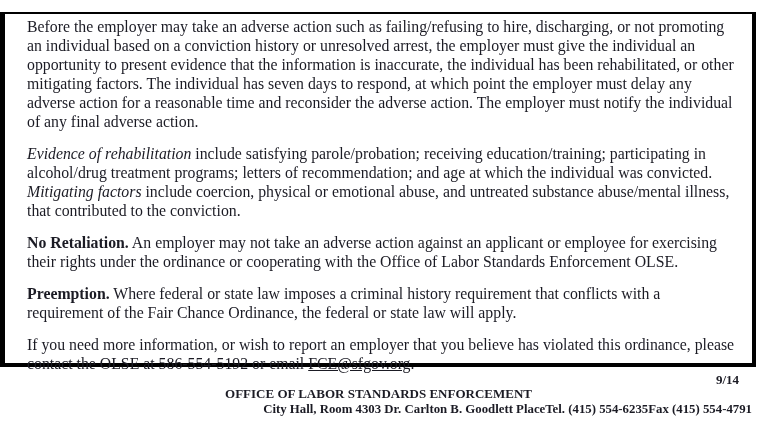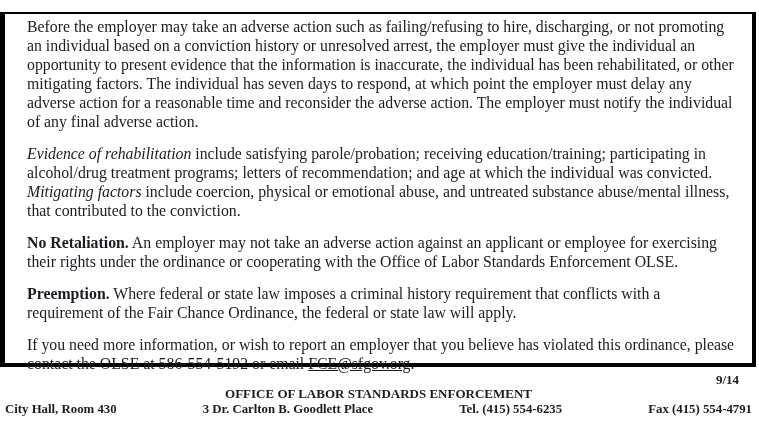--- a/index.html
+++ b/index.html
@@ -55,22 +55,21 @@
     font-family: Liberation Serif, serif;
   }
   .footer-org {
     text-align: center;
     font-weight: bold;
     font-size: 13px;
     line-height: 15px;
   }
   .footer-address {
     display: flex;
-    justify-content: space-between;
-    gap: 13px;
+    justify-content: flex-end;
     font-weight: bold;
     font-size: 12.8px;
     line-height: 15px;
     white-space: nowrap;
     padding: 1px 0 2px 0;
   }
   a.email-link {
     color: inherit;
     text-decoration: underline;
     cursor: pointer;

